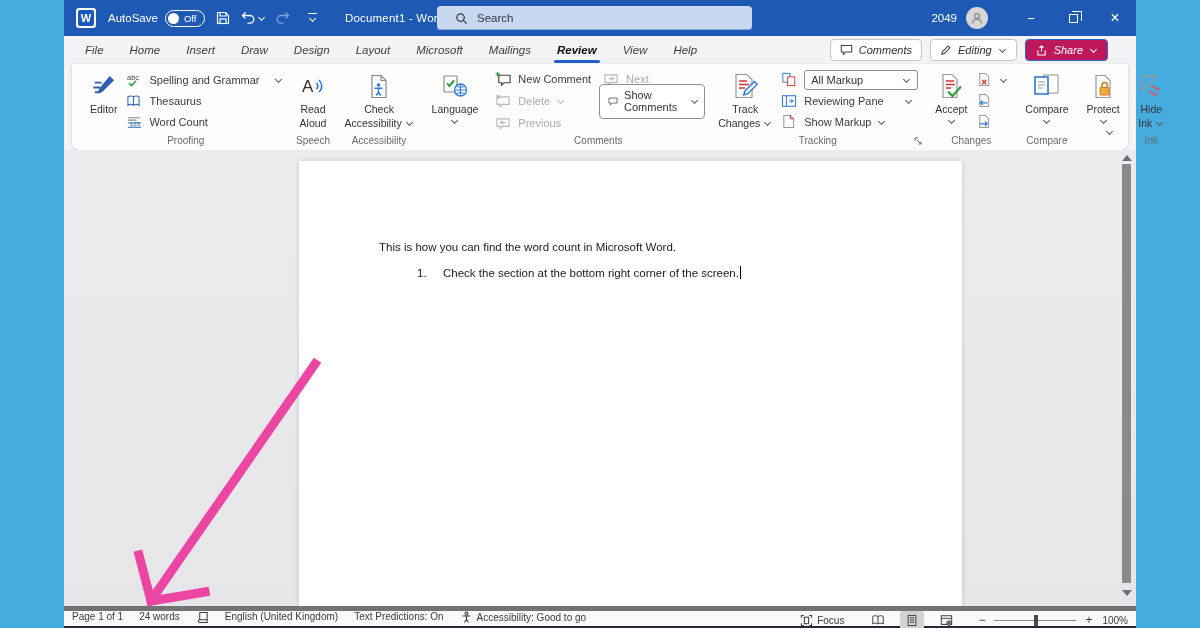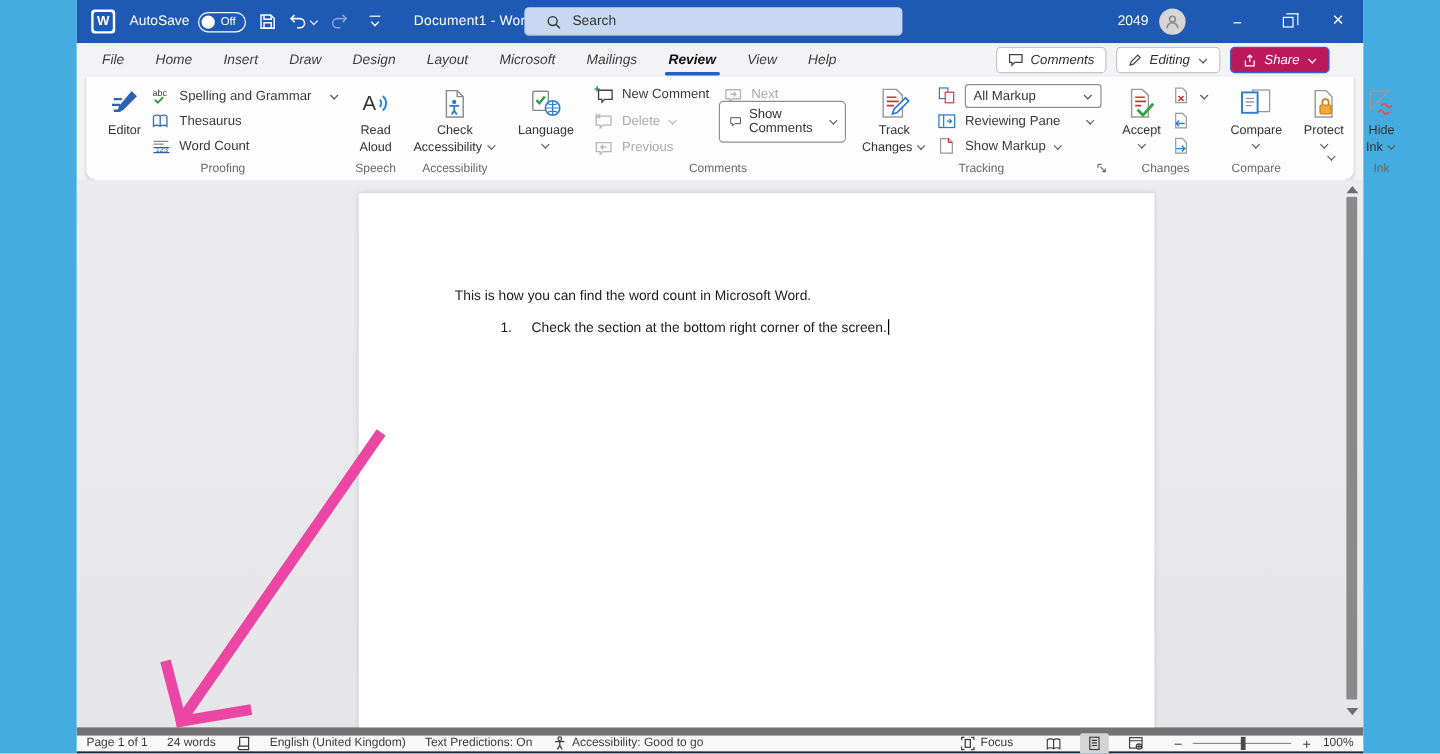--- a/index.html
+++ b/index.html
@@ -88,22 +88,22 @@
   .docline { position:absolute; font-size:11.5px; color:#1c1c1c; white-space:nowrap; }
   .caret { display:inline-block; width:1px; height:13px; background:#000; vertical-align:-2px; margin-left:1px; }
   .vscroll { position:absolute; right:2px; top:0; width:14px; bottom:0; }
   .scroll-arrow { position:absolute; left:2px; width:0; height:0; border-left:5px solid transparent;
                   border-right:5px solid transparent; }
   .scroll-arrow.up { top:5px; border-bottom:6px solid #6f6f6f; }
   .scroll-arrow.down { top:440px; border-top:6px solid #6f6f6f; }
   .vthumb { position:absolute; left:2px; top:14px; height:419px; width:9px; background:#8a8a8a; border-radius:1px; }
 
   
-  .statusbar { height:20px; background:#f9f9f9; border-top:7px solid #737373; display:flex;
-               align-items:center; font-size:10px; color:#3b3b3b; padding:0 6px; flex:0 0 20px; white-space:nowrap; }
+  .statusbar { height:20px; background:#f9f9f9; border-top:5px solid #737373; display:flex;
+               align-items:flex-start; font-size:10px; color:#3b3b3b; padding:0 6px; flex:0 0 20px; white-space:nowrap; }
   .sb-item { display:flex; align-items:center; gap:4px; padding:0 8px; }
   .sb-right { margin-left:auto; display:flex; align-items:center; }
   .viewbtn { width:24px; height:18px; display:flex; align-items:center; justify-content:center; border-radius:2px; }
   .viewbtn.selected { background:#d4d4d4; }
   .zoom-track { width:82px; height:1px; background:#8a8a8a; position:relative; margin:0 7px; }
   .zoom-thumb { position:absolute; left:48%; top:-5px; width:4px; height:11px; background:#4a4a4a; }
   .zoom-glyph { font-size:12px; color:#3b3b3b; padding:0 2px; }
 
   
   .overlay { position:absolute; left:0; top:0; width:1200px; height:628px; pointer-events:none; z-index:50; }

